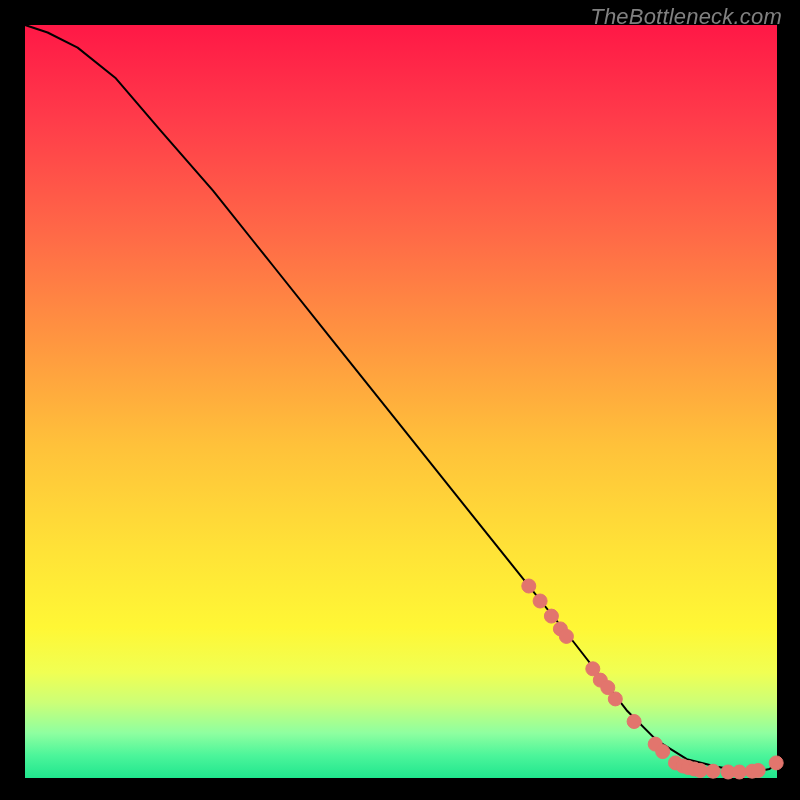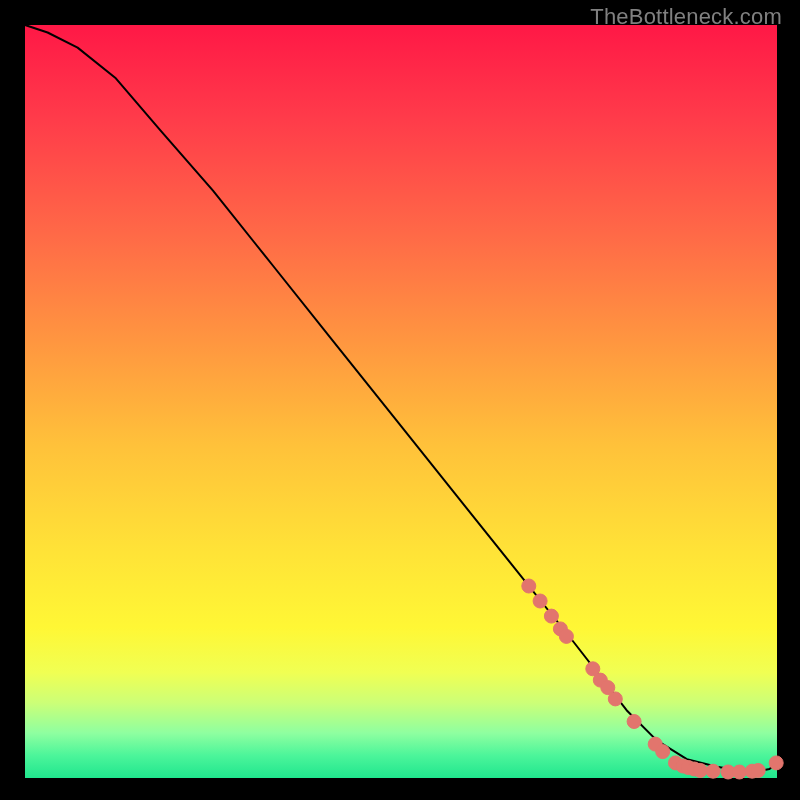--- a/index.html
+++ b/index.html
@@ -8,20 +8,21 @@
     width: 800px;
     height: 800px;
     background: #000;
     font-family: Arial, Helvetica, sans-serif;
     overflow: hidden;
   }
   .stage {
     position: relative;
     width: 800px;
     height: 800px;
+    font-style: italic;
   }
   .watermark {
     position: absolute;
     top: 4px;
     right: 18px;
     color: #808080;
     font-size: 22px;
     font-weight: 500;
     letter-spacing: 0.2px;
     z-index: 5;

